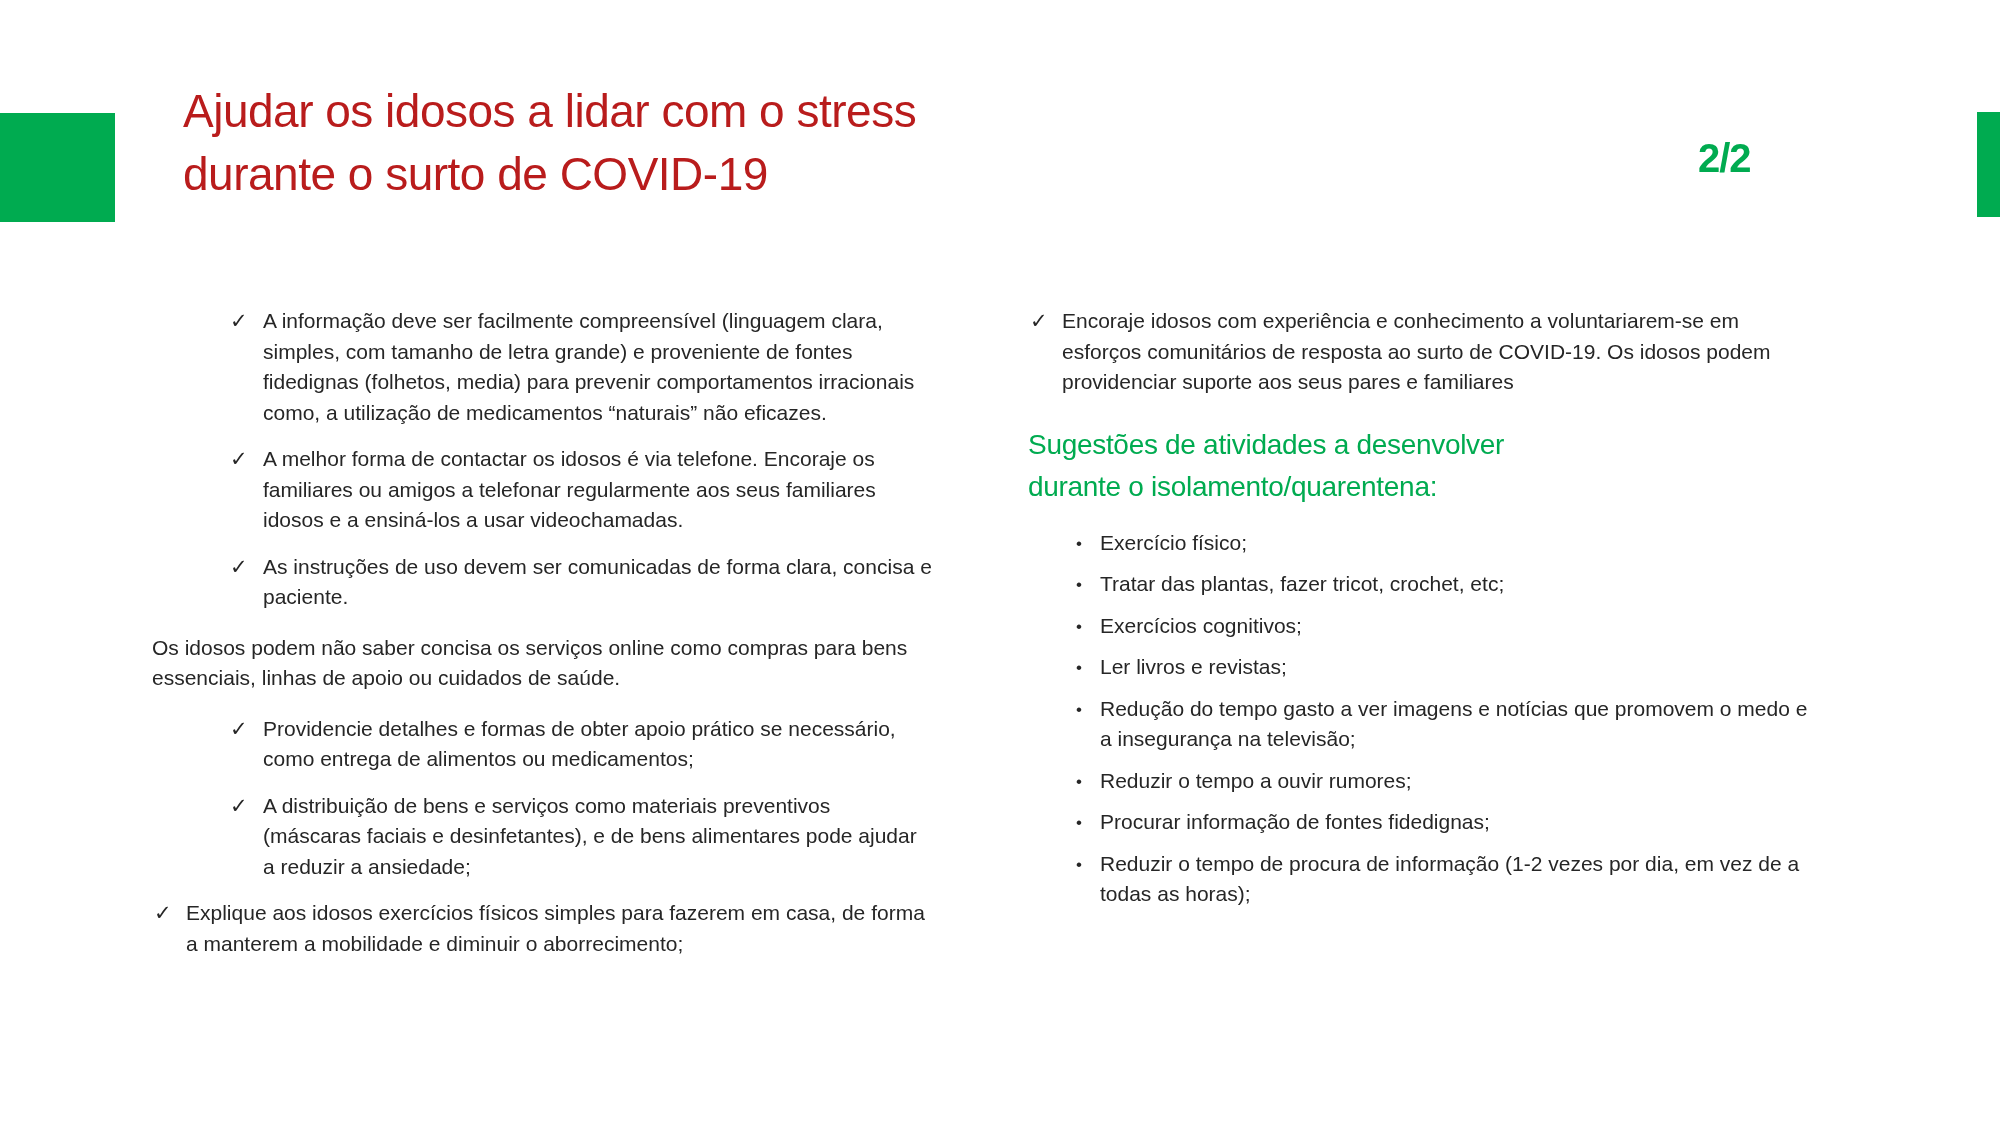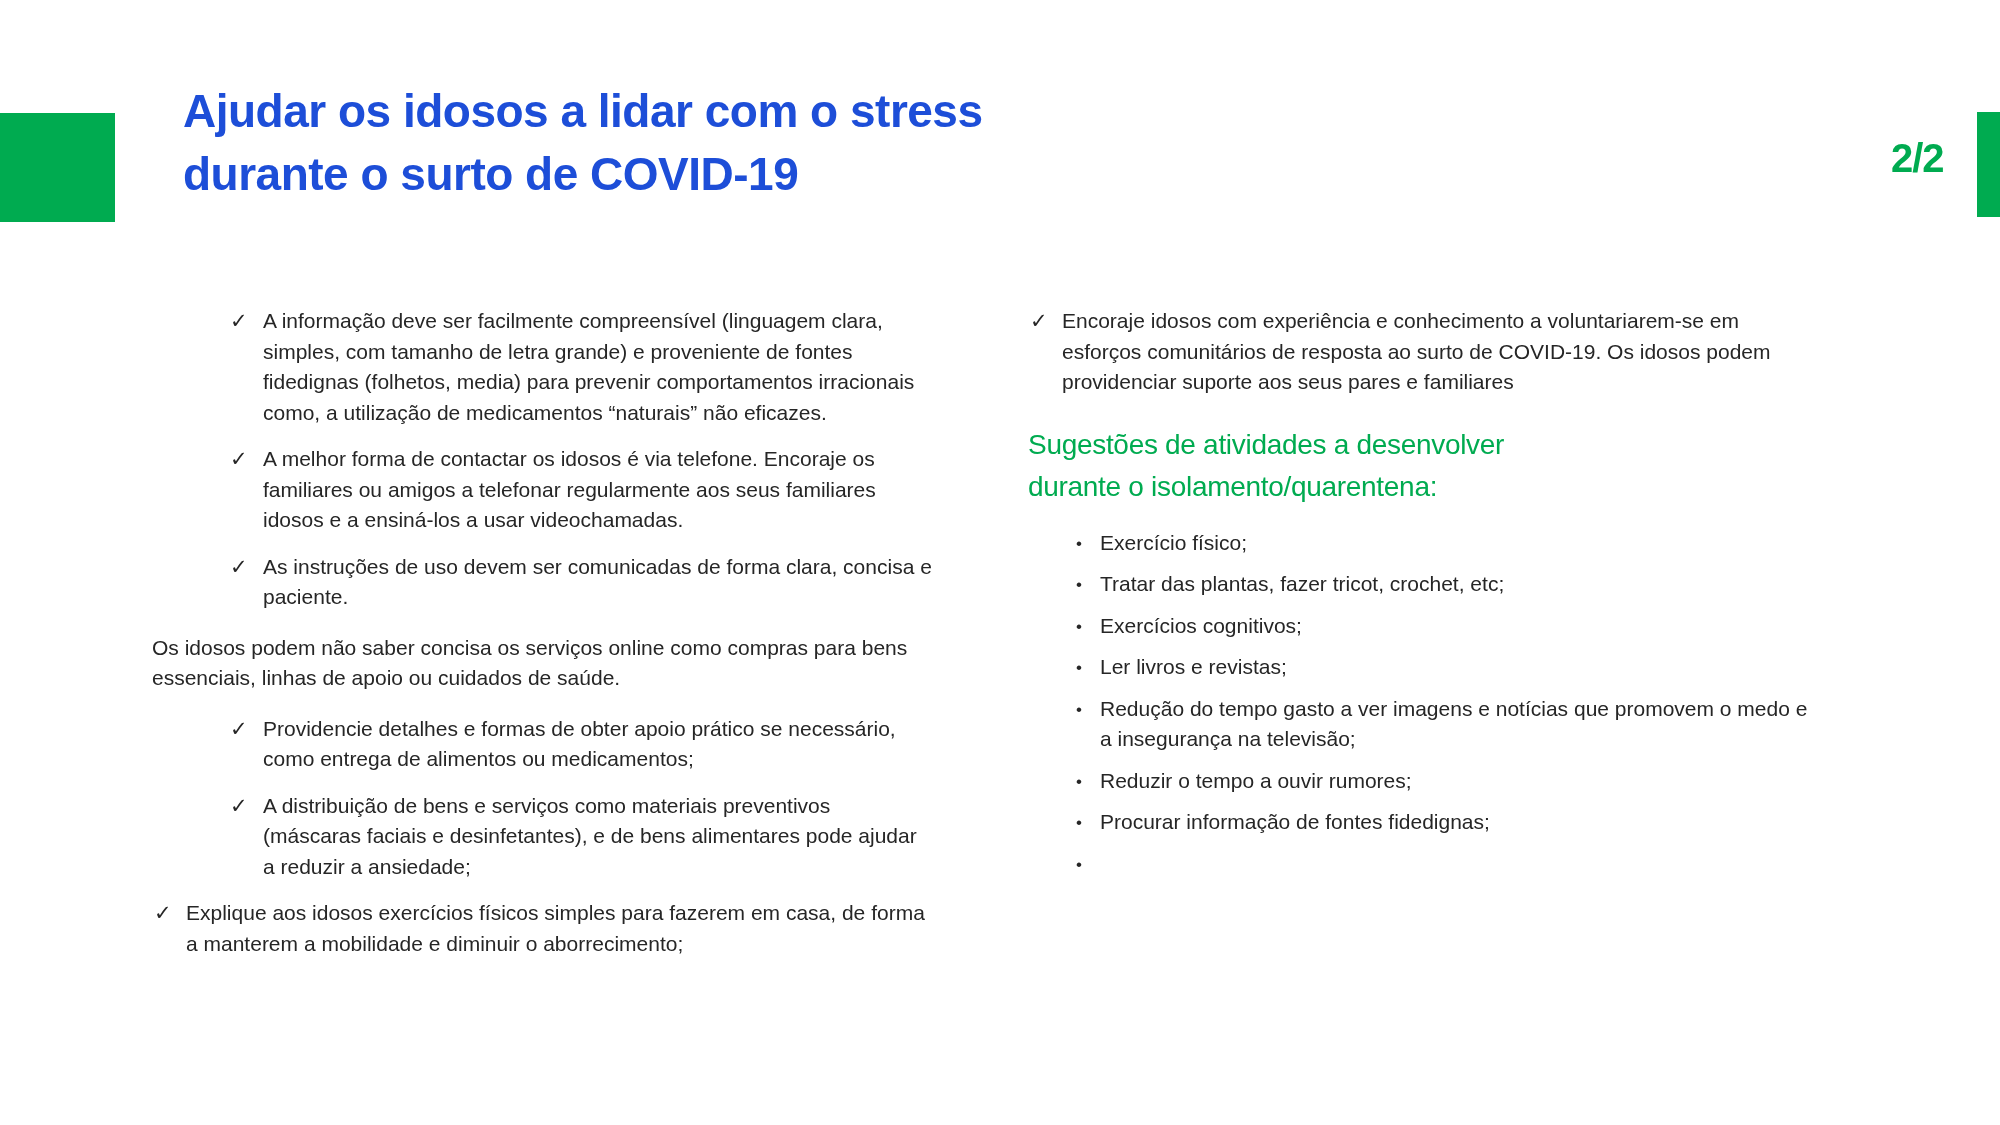--- a/index.html
+++ b/index.html
@@ -3,22 +3,22 @@
 <meta charset="utf-8">
 <style>
   html,body { margin:0; padding:0; background:#fff; }
   body { font-family:"Liberation Sans", sans-serif; }
   .slide { position:relative; width:2000px; height:1125px; background:#ffffff; overflow:hidden; color:#262626; }
 
   .accent-left  { position:absolute; left:0;  top:113px; width:115px; height:109px; background:#00AB50; }
   .accent-right { position:absolute; right:0; top:112px; width:23px;  height:105px; background:#00AB50; }
 
   .title { position:absolute; left:183px; top:80px; width:1400px;
-           font-size:46px; font-weight:700; color:#1d4ed8; line-height:63px; letter-spacing:-0.5px; }
-  .page-num { position:absolute; left:1891px; top:136px;
+           font-size:46px; font-weight:400; color:#b91c1c; line-height:63px; letter-spacing:-0.5px; }
+  .page-num { position:absolute; left:1698px; top:136px;
               font-size:40px; font-weight:800; color:#00AB50; letter-spacing:-1px; }
 
   .col { position:absolute; top:306px; font-size:21px; line-height:30.5px; }
   .col-left  { left:152px;  width:780px; }
   .col-right { left:1028px; width:784px; }
 
   .block { position:relative; margin:0 0 16px 0; }
   .marker { position:absolute; top:0; }
 
   .check.indent1 { padding-left:111px; }
@@ -63,16 +63,16 @@
   <div class="col col-right" id="col-right">
       <div class="block check indent0"><span class="marker">✓</span><span><span>Encoraje idosos com experiência e conhecimento a voluntariarem-se em esforços comunitários de resposta ao surto de COVID-19. Os idosos podem providenciar suporte aos seus pares e familiares</span></span></div>
       <div class="block heading"><span>Sugestões de atividades a desenvolver</span><br><span>durante o isolamento/quarentena:</span></div>
       <div class="block bullet"><span class="marker">•</span><span><span>Exercício físico;</span></span></div>
       <div class="block bullet"><span class="marker">•</span><span><span>Tratar das plantas, fazer tricot, crochet, etc;</span></span></div>
       <div class="block bullet"><span class="marker">•</span><span><span>Exercícios cognitivos;</span></span></div>
       <div class="block bullet"><span class="marker">•</span><span><span>Ler livros e revistas;</span></span></div>
       <div class="block bullet"><span class="marker">•</span><span><span>Redução do tempo gasto a ver imagens e notícias que promovem o medo e a insegurança na televisão;</span></span></div>
       <div class="block bullet"><span class="marker">•</span><span><span>Reduzir o tempo a ouvir rumores;</span></span></div>
       <div class="block bullet"><span class="marker">•</span><span><span>Procurar informação de fontes fidedignas;</span></span></div>
-      <div class="block bullet"><span class="marker">•</span></div>
+      <div class="block bullet"><span class="marker">•</span><span><span>Reduzir o tempo de procura de informação (1-2 vezes por dia, em vez de a todas as horas);</span></span></div>
     </div>
 
 </div>
 
 </body></html>

